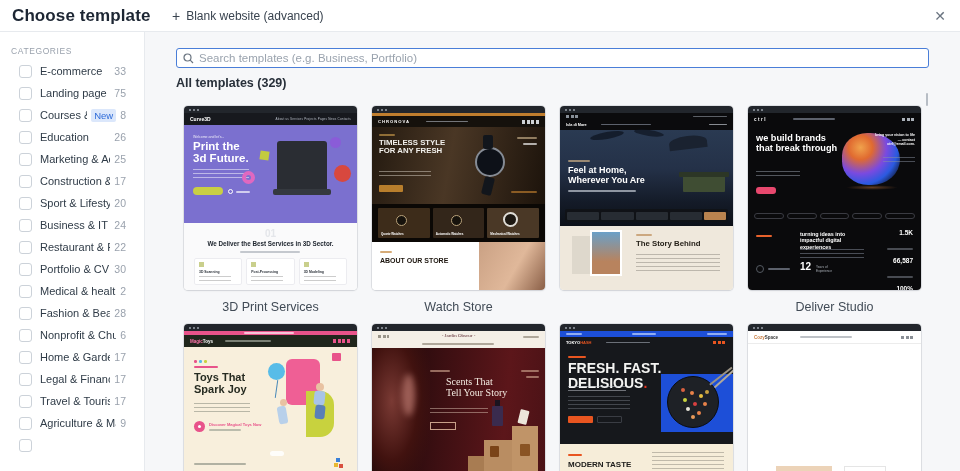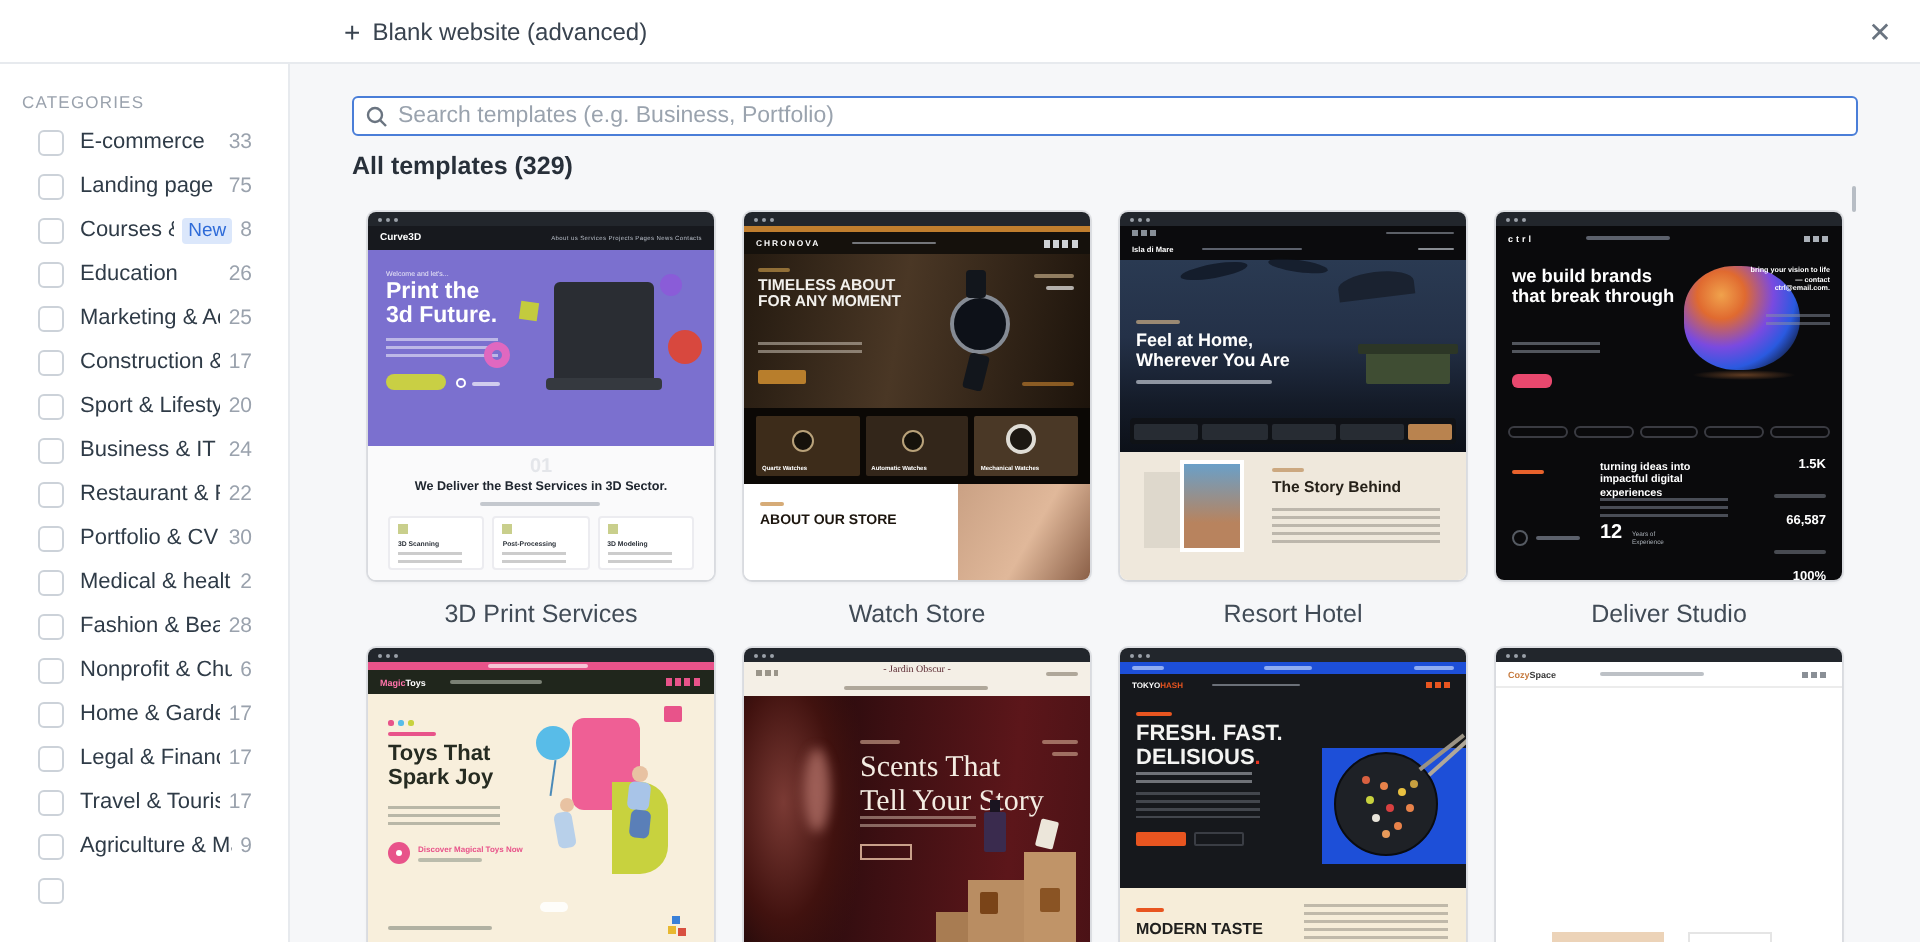--- a/index.html
+++ b/index.html
@@ -45,20 +45,21 @@
   .mininav { display:flex; align-items:center; padding:0 6px; }
   .sq { background:repeating-linear-gradient(90deg, var(--c,#cfd2d6) 0 3px, transparent 3px 4.6px); }
   .serif { font-family:"Liberation Serif", serif; }
 </style>
 </head>
 <body>
 
 <div class="modal">
 
   <div class="hdr">
+    <div class="hdr-title">Choose template</div>
     <button class="blank-btn">
       <span class="plus">+</span>
       <span>Blank website (advanced)</span>
     </button>
     <button class="close"><span>✕</span></button>
   </div>
 
   <div class="body">
 
     <aside class="sidebar">
@@ -224,21 +225,21 @@
           <div class="th">
             <div class="chrome"></div>
             <div class="a" style="left:0;top:7px;width:173px;height:3px;background:#c07e2e;"></div>
             <div class="mininav" style="position:absolute;left:0;top:10px;width:173px;height:11px;background:#15110c;">
               <span style="font-size:4.2px;font-weight:700;letter-spacing:1px;color:#fff;">CHRONOVA</span>
               <i class="l1" style="position:static;width:42px;margin-left:16px;--c:#a8adb5;"></i>
               <i class="sq" style="margin-left:auto;width:17px;height:4px;--c:#cfd2d6;"></i>
             </div>
             <div class="a" style="left:0;top:21px;width:173px;height:77px;background:linear-gradient(100deg,#241a10 0%,#4a3725 45%,#1c130b 100%);">
               <div class="l1" style="left:7px;top:7px;width:16px;--c:#c89a4a;"></div>
-              <div class="a" style="left:7px;top:12px;width:84px;font-size:7.8px;font-weight:800;color:#f2f0ec;line-height:1.07;">TIMELESS ABOUT FOR ANY MOMENT</div>
+              <div class="a" style="left:7px;top:12px;width:84px;font-size:7.8px;font-weight:800;color:#f2f0ec;line-height:1.07;">TIMELESS STYLE FOR ANY FRESH</div>
               <div class="pl" style="left:7px;top:44px;width:52px;height:8px;--c:#d8d0c4;"></div>
               <div class="a" style="left:7px;top:58px;width:24px;height:7px;background:#b87e2c;border-radius:1px;"></div>
               <div class="a" style="right:40px;top:20px;width:30px;height:30px;background:#0d1118;border:2px solid #858b94;border-radius:50%;"></div>
               <div class="a" style="right:52px;top:8px;width:10px;height:14px;background:#12161c;border-radius:2px;"></div>
               <div class="a" style="right:52px;top:50px;width:10px;height:18px;background:#12161c;border-radius:2px;transform:rotate(14deg);"></div>
               <div class="l1" style="right:8px;top:10px;width:20px;--c:#c9b08a;"></div>
               <div class="l1" style="right:8px;top:16px;width:14px;--c:#fff;"></div>
               <div class="l1" style="right:8px;top:64px;width:26px;--c:#c07e2e;"></div>
             </div>
             <div class="a" style="left:0;top:98px;width:173px;height:38px;background:#0b0805;display:flex;gap:3px;padding:4px 6px;">
@@ -297,21 +298,20 @@
               </div>
             </div>
             <div class="a" style="left:0;top:120px;width:173px;height:64px;background:#efe8dc;">
               <div class="a" style="left:12px;top:10px;width:24px;height:38px;background:#ded8cc;"></div>
               <div class="a" style="left:30px;top:4px;width:32px;height:46px;background:linear-gradient(180deg,#6aa0c8 0%,#b8835e 70%);border:2px solid #fff;"></div>
               <div class="l1" style="left:76px;top:8px;width:16px;--c:#b9854f;"></div>
               <div class="a" style="left:76px;top:13px;font-size:7.8px;font-weight:700;color:#262119;">The Story Behind</div>
               <div class="pl" style="left:76px;top:28px;width:84px;height:20px;--c:#8a857c;"></div>
             </div>
           </div>
-          <div class="caption">Resort Hotel</div>
         </div>
 
         <div class="cell">
           <div class="th">
             <div class="chrome"></div>
             <div class="a" style="left:0;top:7px;width:173px;height:177px;background:#0a0a0c;">
               <div class="mininav" style="height:12px;">
                 <span style="font-size:4.5px;font-weight:700;letter-spacing:1.5px;color:#fff;">ctrl</span>
                 <i class="l1" style="position:static;width:42px;margin-left:26px;--c:#8890a0;"></i>
                 <i class="sq" style="margin-left:auto;width:13px;height:3px;--c:#aab0b8;"></i>
@@ -397,21 +397,21 @@
             <div class="a" style="left:0;top:7px;width:173px;height:17px;background:#f4efe6;">
               <i class="sq" style="position:absolute;left:6px;top:4px;width:11px;height:3px;--c:#9a958a;"></i>
               <div class="a serif" style="left:0;right:0;top:2px;text-align:center;font-size:5px;color:#5a2830;">- Jardin Obscur -</div>
               <i class="l1" style="left:50px;top:12px;width:72px;--c:#8a7f72;"></i>
               <i class="l1" style="right:6px;top:5px;width:16px;--c:#8a7f72;"></i>
             </div>
             <div class="a" style="left:0;top:24px;width:173px;height:148px;background:linear-gradient(95deg,#140607 0%,#3c0f12 40%,#5c161a 75%,#4a1216 100%);">
               <div class="a" style="left:-8px;top:0;width:66px;height:140px;background:radial-gradient(ellipse at 42% 38%, #7a3a34 0%, #41120f 48%, transparent 78%);"></div>
               <div class="a" style="left:30px;top:26px;width:13px;height:42px;background:#b5736a;border-radius:50%;filter:blur(3px);opacity:.75;"></div>
               <div class="l1" style="left:58px;top:22px;width:20px;--c:#c9a08a;"></div>
-              <div class="a serif" style="left:58px;top:28px;font-size:15px;color:#f4ece2;line-height:1.1;">
+              <div class="a serif" style="left:74px;top:28px;font-size:10px;color:#f4ece2;line-height:1.1;">
                 <div>Scents That</div>
                 <div>Tell Your Story</div>
               </div>
               <div class="pl" style="left:58px;top:60px;width:58px;height:8px;--c:#d8c0b0;"></div>
               <div class="a" style="left:58px;top:74px;width:26px;height:8px;border:.7px solid #c9a08a;"></div>
               <div class="l1" style="right:6px;top:22px;width:18px;--c:#c9a08a;"></div>
               <div class="l1" style="right:6px;top:28px;width:13px;--c:#c9a08a;"></div>
               <div class="a" style="left:96px;top:108px;width:20px;height:32px;background:#a87c52;"></div>
               <div class="a" style="left:112px;top:92px;width:30px;height:48px;background:#b98d62;"></div>
               <div class="a" style="left:140px;top:78px;width:26px;height:62px;background:#c09468;"></div>
@@ -434,21 +434,21 @@
               <i class="l1" style="right:6px;top:2.2px;width:20px;--c:#cfe0ff;"></i>
             </div>
             <div class="mininav" style="position:absolute;left:0;top:13px;width:173px;height:11px;background:#16181c;">
               <span style="font-size:4px;font-weight:800;color:#fff;">TOKYO</span>
               <span style="font-size:4px;font-weight:800;color:#e85520;">HASH</span>
               <i class="l1" style="position:static;width:44px;margin-left:14px;--c:#9aa0aa;"></i>
               <i class="sq" style="margin-left:auto;width:14px;height:3.5px;--c:#e85520;"></i>
             </div>
             <div class="a" style="left:0;top:24px;width:173px;height:96px;background:#16181c;">
               <div class="l1" style="left:8px;top:8px;width:18px;--c:#e85520;opacity:1;"></div>
-              <div class="a" style="left:8px;top:13px;font-size:11px;font-weight:800;color:#f4f4f2;line-height:1.1;">
+              <div class="a" style="left:8px;top:13px;font-size:14px;font-weight:800;color:#f4f4f2;line-height:1.1;">
                 <div>FRESH. FAST.</div>
                 <div><span>DELISIOUS</span><span style="color:#e83520;">.</span></div>
               </div>
               <div class="pl" style="left:8px;top:38px;width:58px;height:6px;--c:#c8ccd4;"></div>
               <div class="pl" style="left:8px;top:48px;width:62px;height:13px;--c:#70757e;"></div>
               <div class="a" style="left:8px;top:68px;width:25px;height:7px;background:#e85520;border-radius:1px;"></div>
               <div class="a" style="left:37px;top:68px;width:25px;height:7px;border:.6px solid #3a3d44;border-radius:1px;"></div>
               <div class="a" style="right:0;top:26px;width:72px;height:58px;background:#1d4fd8;"></div>
               <div class="a" style="right:14px;top:28px;width:52px;height:52px;background:#1e2126;border:1px solid #0a0c10;border-radius:50%;">
                 <i class="a" style="left:22px;top:14px;width:4px;height:4px;border-radius:50%;background:#e8824a;box-shadow:9px 3px 0 #e8c040, -7px 7px 0 #c8d23e, 3px 11px 0 #d84040, 13px 11px 0 #e8824a, -4px 16px 0 #e8e4da, 7px 20px 0 #e8824a, -9px -3px 0 #d86040, 15px -1px 0 #c8a040, 1px 24px 0 #e89a5a;"></i>

